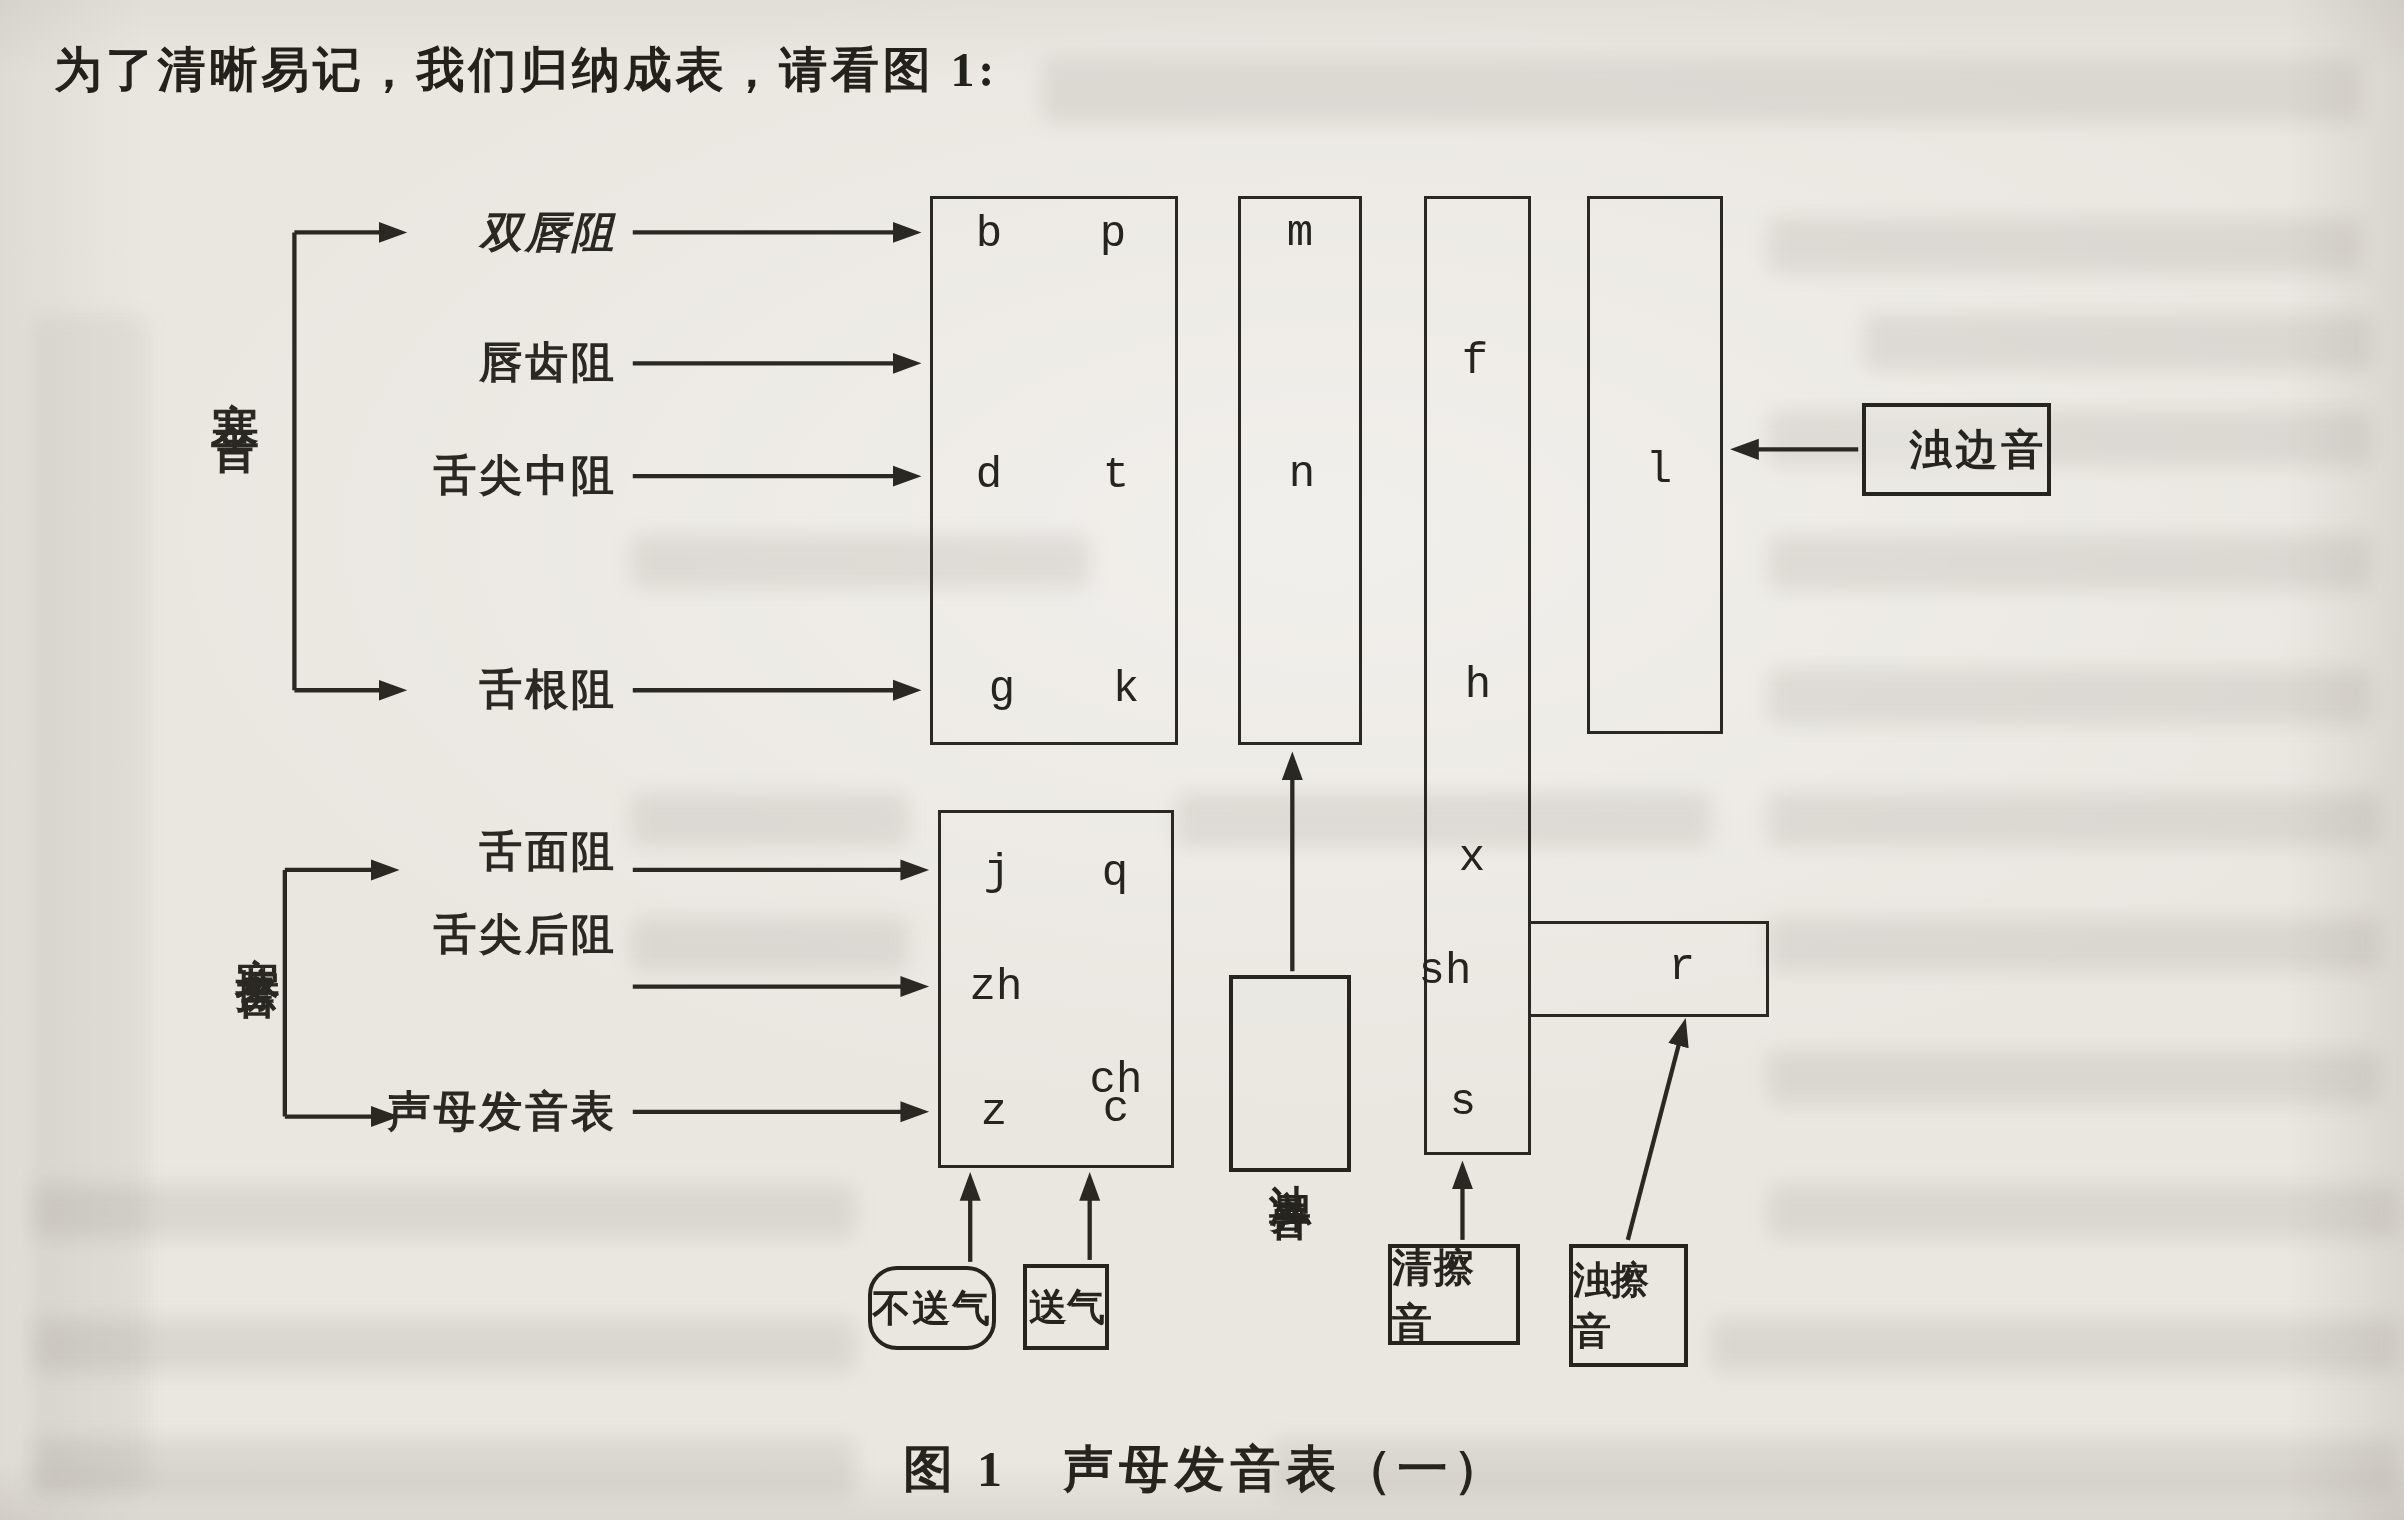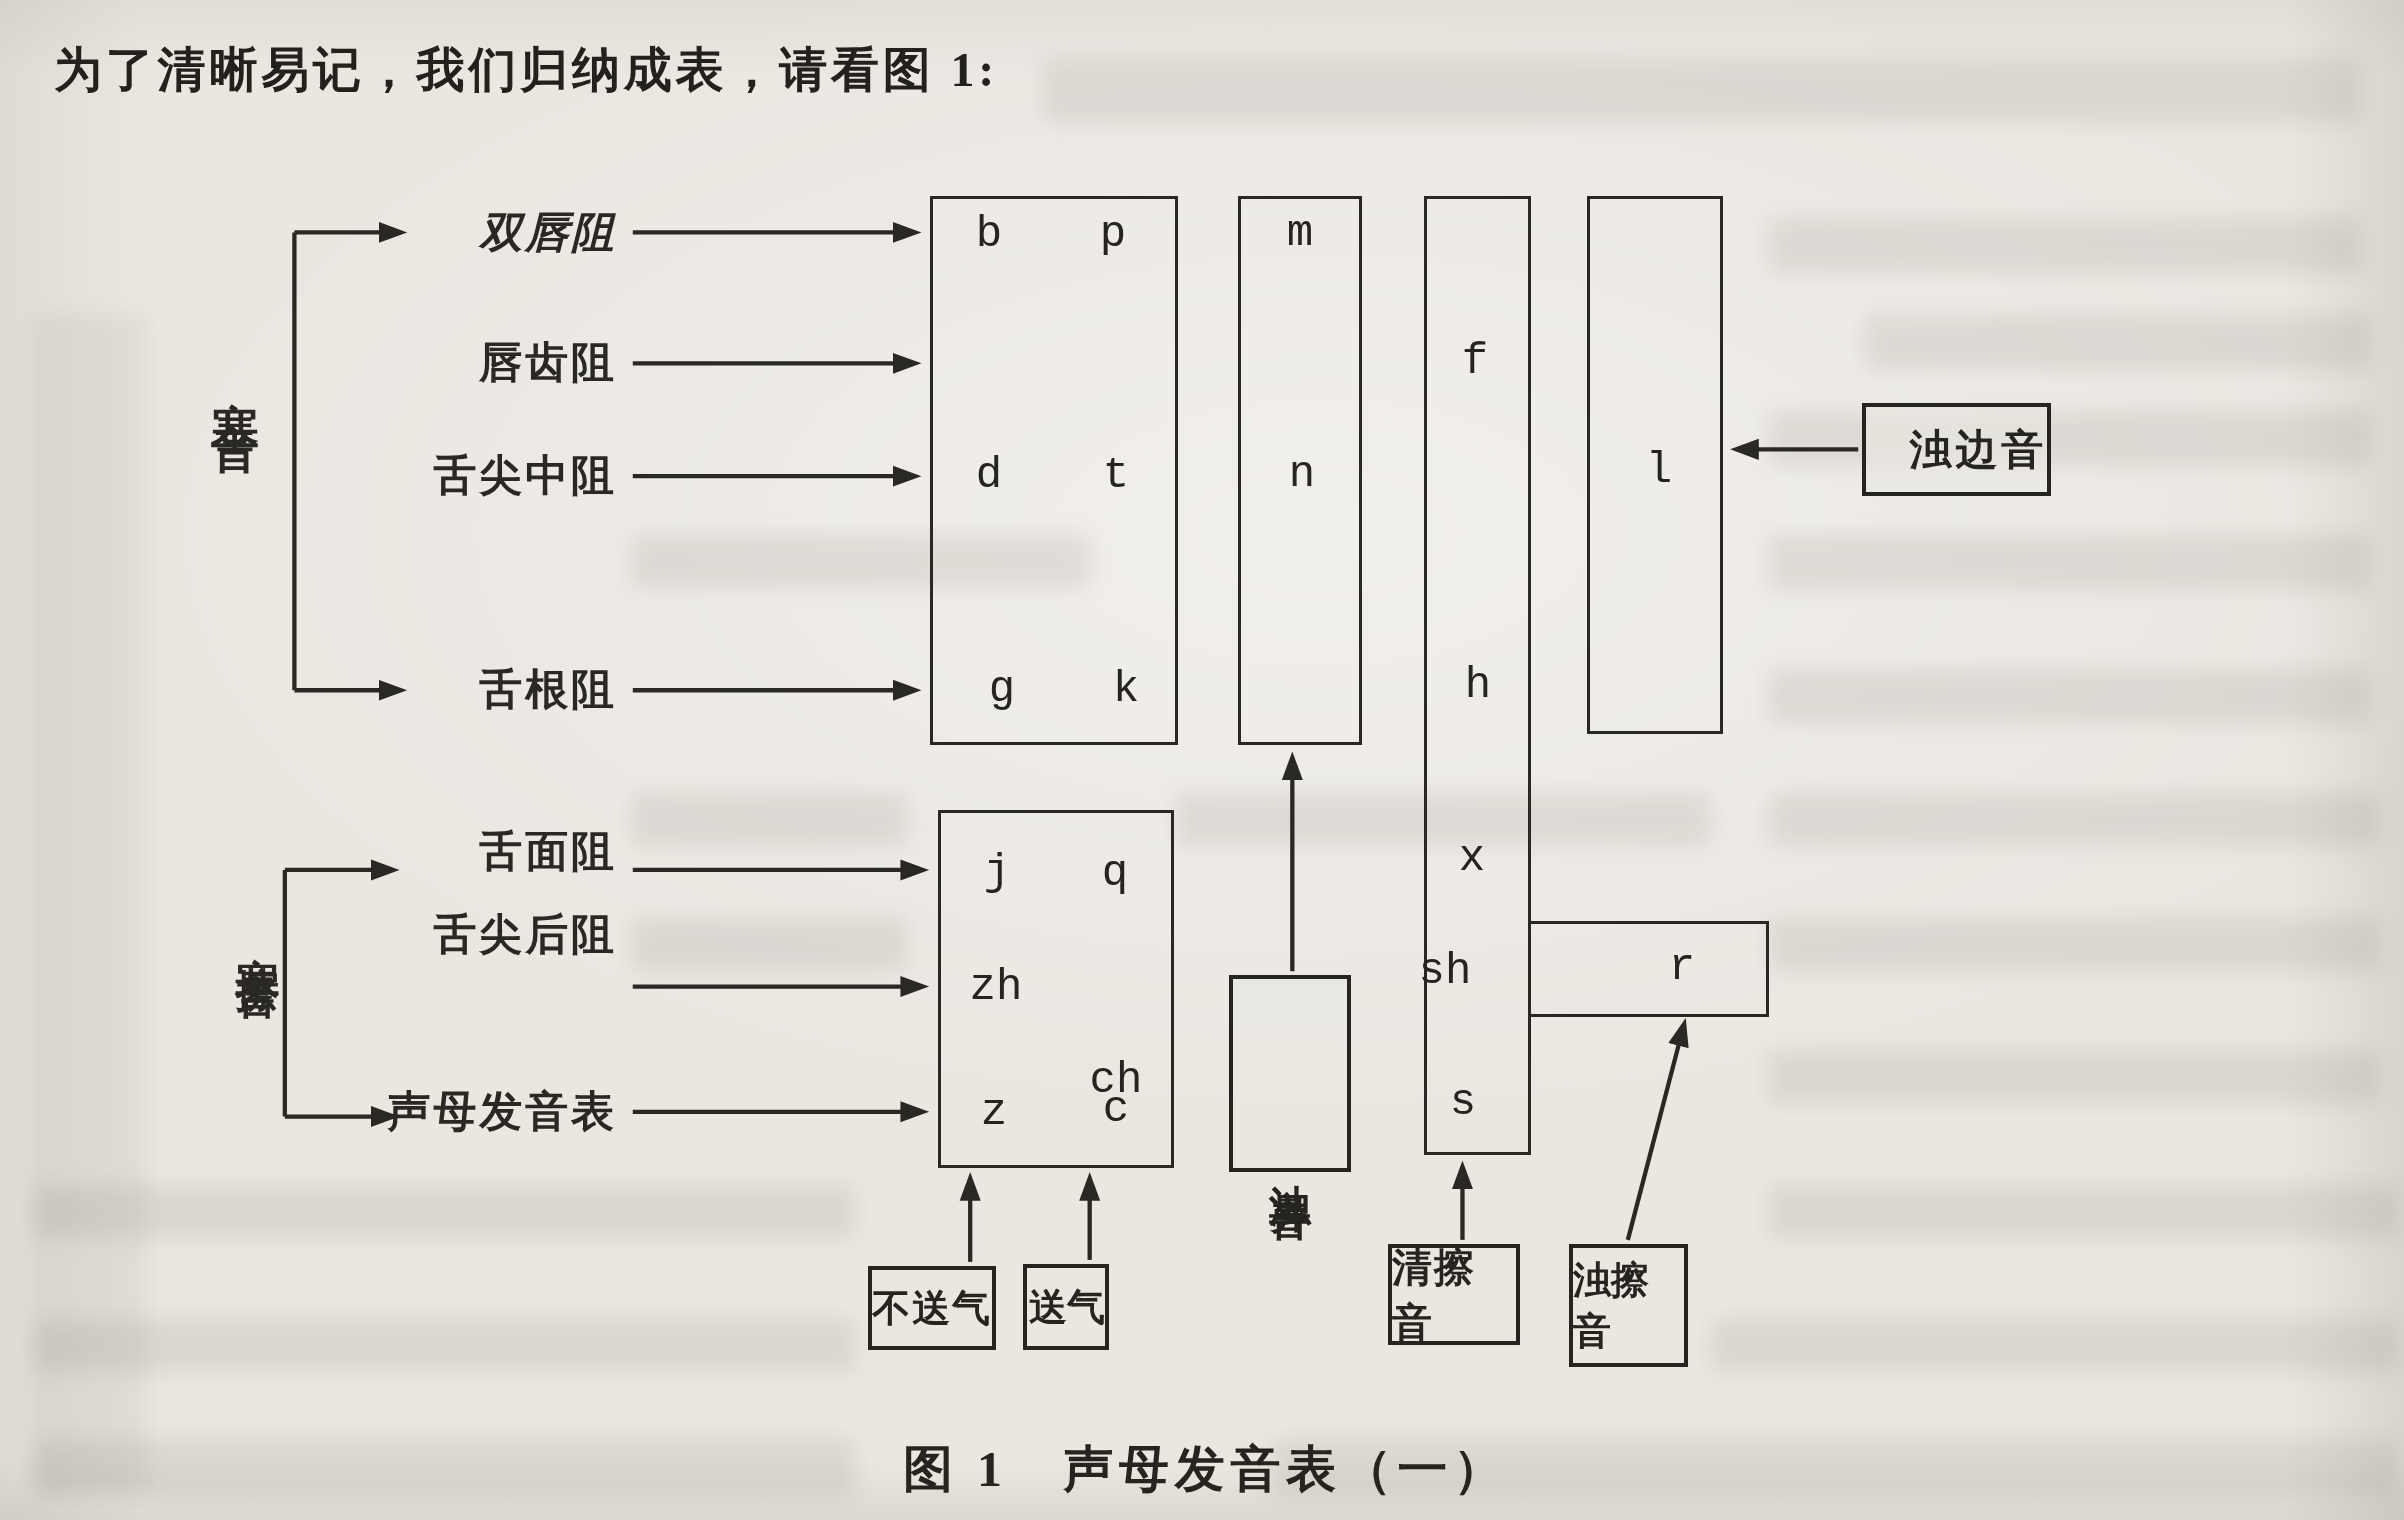--- a/index.html
+++ b/index.html
@@ -146,21 +146,21 @@
   <span class="letter" style="left:994px;top:1112px;">z</span>
   <span class="letter" style="left:1116px;top:1109px;">c</span>
   <span class="letter" style="left:1463px;top:1102px;">s</span>
 
   <div class="callout" style="left:1862px;top:403px;width:189px;height:93px;font-size:42px;letter-spacing:3.8px;">
     <span>浊边音</span>
   </div>
   <div class="callout vert" style="left:1229px;top:975px;width:122px;height:197px;font-size:42px;letter-spacing:5.7px;">
     <span>浊鼻音</span>
   </div>
-  <div class="callout" style="left:868px;top:1266px;width:128px;height:84px;font-size:38px;letter-spacing:1.9px;">
+  <div class="callout" style="left:868px;top:1266px;width:128px;height:84px;font-size:38px;letter-spacing:1.9px;border-radius:29px;">
     <span>不送气</span>
   </div>
   <div class="callout" style="left:1023px;top:1264px;width:86px;height:86px;font-size:38px;">
     <span>送气</span>
   </div>
   <div class="callout" style="left:1388px;top:1244px;width:132px;height:101px;font-size:40px;letter-spacing:1.9px;">
     <span>清擦音</span>
   </div>
   <div class="callout" style="left:1569px;top:1244px;width:119px;height:123px;font-size:38px;">
     <span>浊擦音</span>

